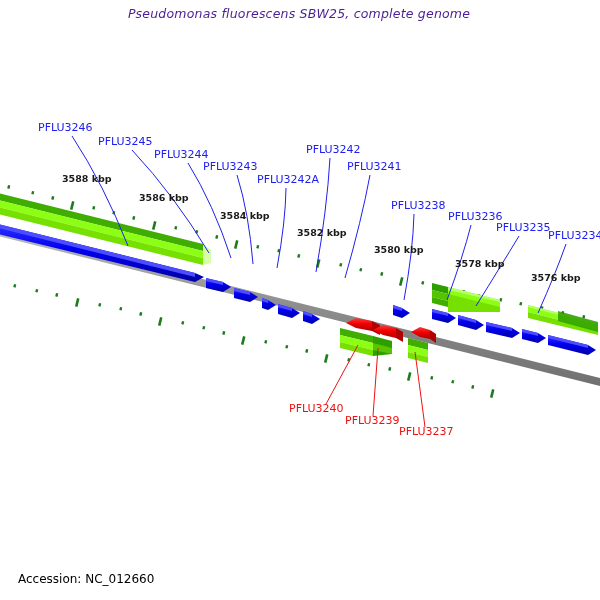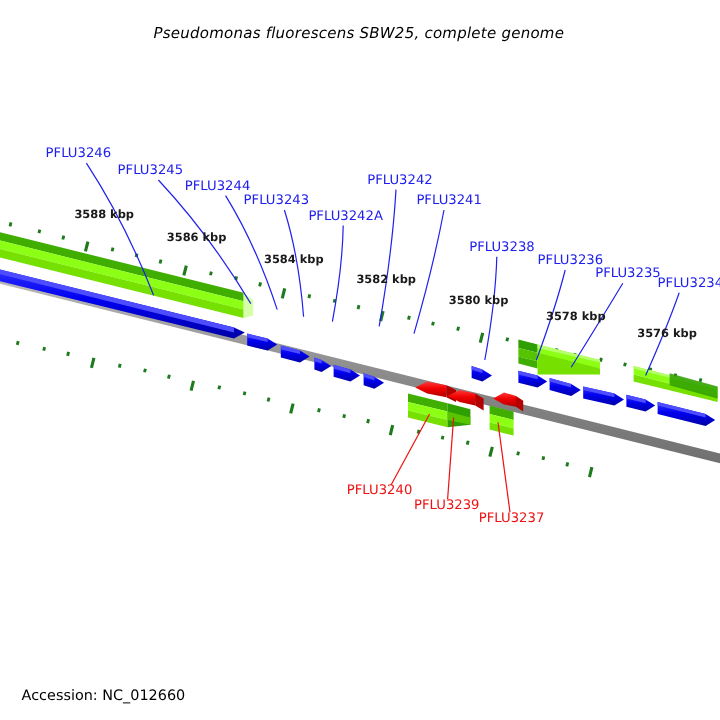--- a/index.html
+++ b/index.html
@@ -5,25 +5,25 @@
   html,body{margin:0;padding:0;}
   body{
     width:600px;height:600px;
     background:#ffffff;
     font-family:"DejaVu Sans", sans-serif;
     overflow:hidden;
     position:relative;
   }
   #stage{position:absolute;left:0;top:0;width:600px;height:600px;}
   #title{
-    position:absolute;left:0;top:20px;width:598px;
+    position:absolute;left:0;top:6px;width:598px;
     text-align:center;
     font-style:italic;
     font-size:12.5px;
-    color:#000000;
+    color:#4c1d95;
     letter-spacing:0.2px;
   }
   #footer-left{
     position:absolute;left:18px;top:572px;
     font-size:12px;color:#000;
   }
   #footer-right{
     position:absolute;left:263px;top:572px;
     font-size:12px;color:#000;
   }

